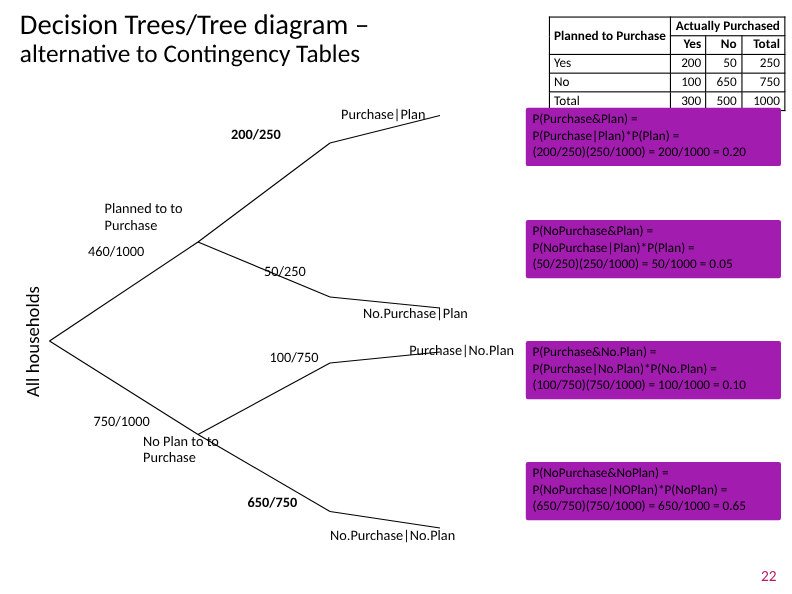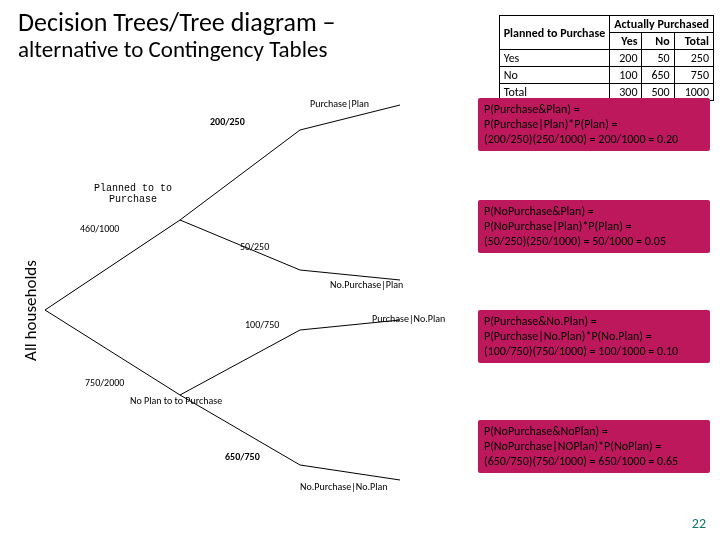--- a/index.html
+++ b/index.html
@@ -9,47 +9,47 @@
     height: 540px;
     background: #fff;
     font-family: "Calibri", "Segoe UI", Arial, sans-serif;
     color: #000;
     position: relative;
     overflow: hidden;
   }
   .abs { position: absolute; }
   .title { font-size: 26px; line-height: 1.1; }
   .title .sub { font-size: 23px; }
-  .small { font-size: 10px; }
+  .small { font-size: 13px; }
   .rot {
     transform: rotate(-90deg);
     transform-origin: center;
     white-space: nowrap;
     font-size: 17px;
   }
   table.ct {
     border-collapse: collapse;
     font-size: 12px;
   }
   table.ct th, table.ct td {
     border: 1px solid #000;
     padding: 1px 4px;
     text-align: left;
   }
   table.ct td.num { text-align: right; }
   table.ct th { font-weight: bold; }
   .mathbox {
-    background: #be185d;
+    background: #a21caf;
     font-size: 12px;
     padding: 4px 6px;
     line-height: 1.25;
     border-radius: 2px;
   }
   svg.tree { position: absolute; left: 0; top: 0; }
-  .pagenum { color: #0f766e; font-size: 14px; }
+  .pagenum { color: #be185d; font-size: 14px; }
 </style>
 </head>
 <body>
 
 <div class="abs title" style="left:18px; top:8px;">
   <div>Decision Trees/Tree diagram –</div>
   <div class="sub">alternative to Contingency Tables</div>
 </div>
 
 <div class="abs" style="right:6px; top:4px;margin-top:11px;">
@@ -100,24 +100,24 @@
 
     <line x1="300" y1="130" x2="400" y2="105"></line>
     <line x1="300" y1="270" x2="400" y2="280"></line>
     <line x1="300" y1="330" x2="400" y2="320"></line>
     <line x1="300" y1="465" x2="400" y2="480"></line>
   </g>
 </svg>
 
 <div class="abs rot" style="left:-30px; top:300px; width:120px; text-align:center;">All households</div>
 
-<div class="abs small" style="left:83px; top:183px; width:100px; text-align:center;font-family:Liberation Mono, monospace;">Planned to to Purchase</div>
+<div class="abs small" style="left:95px; top:183px; width:100px; ">Planned to to Purchase</div>
 <div class="abs small" style="left:80px; top:222px;">460/1000</div>
 
-<div class="abs small" style="left:85px; top:376px;">750/2000</div>
+<div class="abs small" style="left:85px; top:376px;">750/1000</div>
 <div class="abs small" style="left:130px; top:394px; width:110px;">No Plan to to Purchase</div>
 
 <div class="abs small" style="left:210px; top:115px;font-weight:bold;">200/250</div>
 <div class="abs small" style="left:240px; top:240px;">50/250</div>
 <div class="abs small" style="left:245px; top:318px;">100/750</div>
 <div class="abs small" style="left:225px; top:450px;font-weight:bold;">650/750</div>
 
 <div class="abs small" style="left:310px; top:97px; font-weight: normal;">Purchase|Plan</div>
 <div class="abs small" style="left:330px; top:278px;">No.Purchase|Plan</div>
 <div class="abs small" style="left:372px; top:312px;">Purchase|No.Plan</div>

